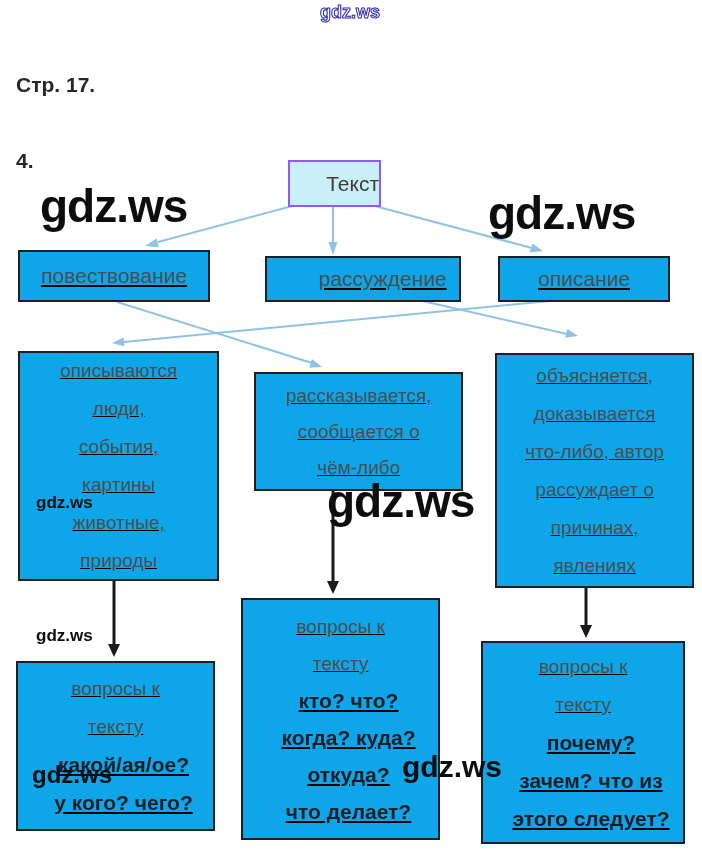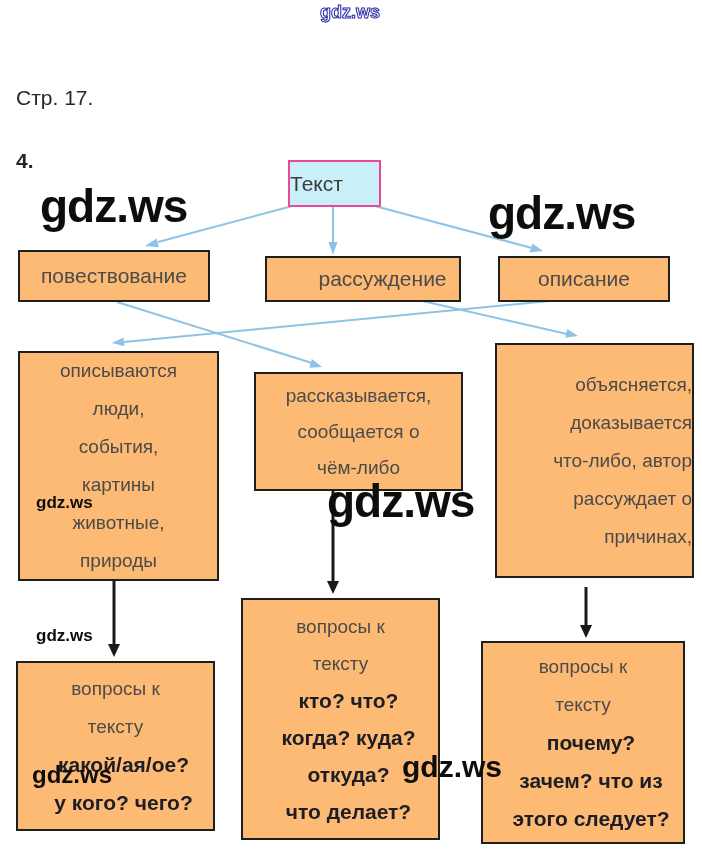--- a/index.html
+++ b/index.html
@@ -8,42 +8,42 @@
     font-family:"Liberation Sans","DejaVu Sans",sans-serif;overflow:hidden;
   }
   .abs{position:absolute;}
   svg.overlay{position:absolute;left:0;top:0;z-index:1;}
 
   
   .wm-outline{
     left:320px;top:2px;font-size:18px;font-weight:700;z-index:3;
     color:#ffffff;-webkit-text-stroke:1px #2e2ea8;text-shadow:0 0 1px #2e2ea8;
   }
-  .page-label{left:16px;top:86px;font-size:21px;font-weight:400;color:#26262e;}
+  .page-label{left:16px;top:73px;font-size:21px;font-weight:700;color:#26262e;}
   .task-number{left:16px;top:149px;font-size:21px;font-weight:700;color:#26262e;}
 
   
-  .box{position:absolute;background:#fdba74;border:2px solid #1f1f1f;z-index:2;
-       display:flex;flex-direction:column;justify-content:center;text-align:center;}
+  .box{position:absolute;background:#0ea5e9;border:2px solid #1f1f1f;z-index:2;
+       display:flex;flex-direction:column;justify-content:center;text-align:center;text-decoration:underline;}
   .box .tline{color:#4b4b4b;}
   .root-box{
     left:288px;top:160px;width:89px;height:43px;z-index:2;
-    background:#c9eff8;border:2px solid #ec4899;
-    display:flex;align-items:center;justify-content:flex-start;
+    background:#c9eff8;border:2px solid #8b5cf6;
+    display:flex;align-items:center;justify-content:flex-end;
     font-size:21px;color:#3c3c3c;position:absolute;
   }
   .type-box{height:42px;top:256px;justify-content:center;font-size:21px;}
   .type-1{left:18px;top:250px;width:188px;height:48px;}
   .type-2{left:265px;width:153px;padding-left:39px;}
   .type-3{left:498px;width:168px;}
 
   .desc-box{font-size:19px;}
   .desc-1{left:18px;top:351px;width:197px;height:226px;line-height:38px;}
   .desc-2{left:254px;top:372px;width:205px;height:115px;line-height:36px;}
-  .desc-3{left:495px;top:343px;width:195px;height:231px;line-height:38px;text-align:right;}
+  .desc-3{left:495px;top:353px;width:195px;height:231px;line-height:38px;}
 
   .q-box{font-size:19px;}
   .q-box .qline{font-weight:700;color:#1d1d26;font-size:21px;padding-left:16px;}
   .q-1{left:16px;top:661px;width:195px;height:166px;line-height:38px;}
   .q-2{left:241px;top:598px;width:195px;height:238px;line-height:37px;}
   .q-3{left:481px;top:641px;width:200px;height:199px;line-height:38px;}
 
   
   .wm{position:absolute;font-weight:700;color:#0d0d0d;z-index:3;line-height:1;white-space:nowrap;}
   .wm-big{font-size:46px;letter-spacing:-1px;}
@@ -115,20 +115,21 @@
     <div class="tline">рассказывается,</div>
     <div class="tline">сообщается о</div>
     <div class="tline">чём-либо</div>
   </div>
   <div class="box desc-box desc-3">
     <div class="tline">объясняется,</div>
     <div class="tline">доказывается</div>
     <div class="tline">что-либо, автор</div>
     <div class="tline">рассуждает о</div>
     <div class="tline">причинах,</div>
+    <div class="tline">явлениях</div>
   </div>
 
   <div class="box q-box q-1">
     <div class="tline">вопросы к</div>
     <div class="tline">тексту</div>
     <div class="qline">какой/ая/ое?</div>
     <div class="qline">у кого? чего?</div>
   </div>
   <div class="box q-box q-2">
     <div class="tline">вопросы к</div>

